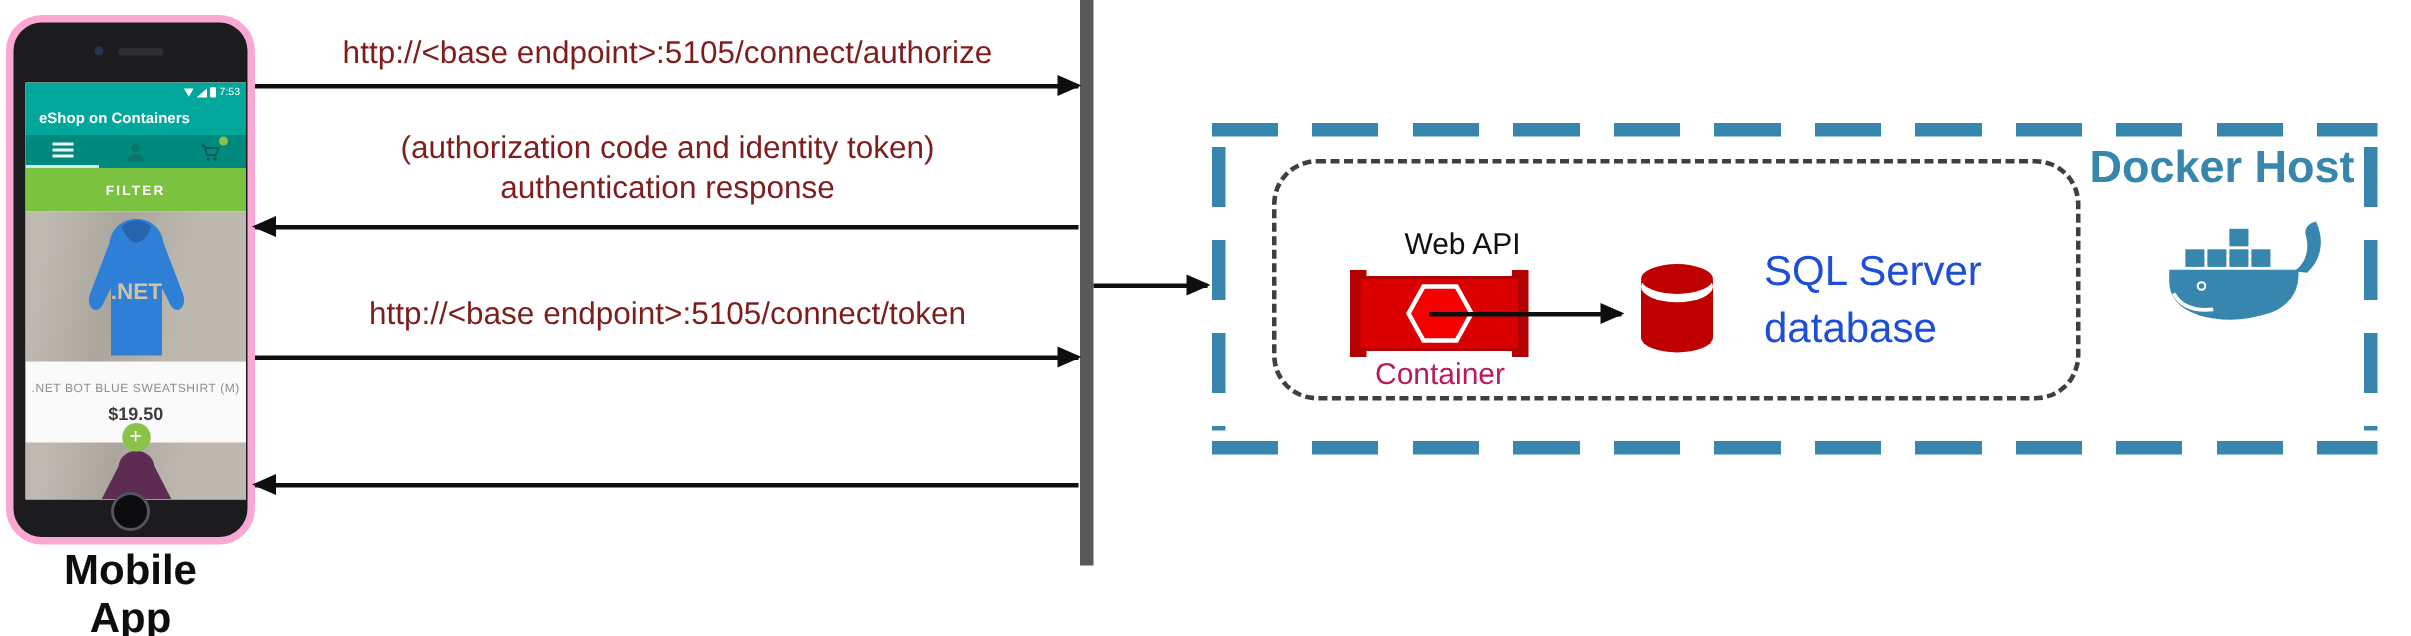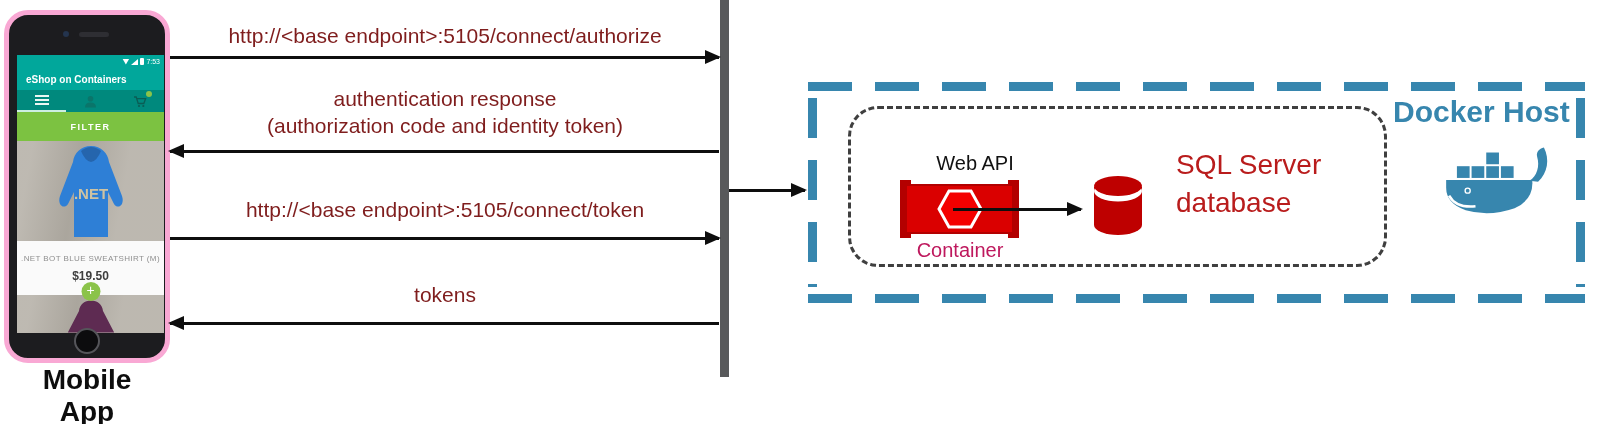--- a/index.html
+++ b/index.html
@@ -81,21 +81,21 @@
   .identity-title { position:absolute; left:878px; top:112px; font-size:27px; font-weight:bold;
                     color:#111; }
   .identity-sub { font-size:19px; font-weight:bold; color:#111; }
   .webapi-label { position:absolute; left:905px; top:152px; width:140px; text-align:center;
                   font-size:20px; color:#111; }
   .container-icon { position:absolute; left:897px; top:179px; }
   .container-label { position:absolute; left:890px; top:239px; width:140px; text-align:center;
                      font-size:20px; color:#be185d; }
   .ctr-arrow { position:absolute; left:953px; top:208px; width:128px; height:3px; background:#0e0e0e; }
   .db-icon { position:absolute; left:1090px; top:174px; }
-  .db-label { position:absolute; left:1176px; top:146px; font-size:28px; color:#b91c1c; line-height:38px; }
+  .db-label { position:absolute; left:1176px; top:162px; font-size:28px; color:#1d4ed8; line-height:38px; }
 </style>
 </head>
 <body>
 
 <div class="stage">
 
   <div class="phone">
     <div class="cam"></div>
     <div class="speaker"></div>
 
@@ -169,33 +169,32 @@
   <div class="mobile-label">Mobile App</div>
 
   <div class="lifeline"></div>
 
   <div class="msg-label" style="top:22px">http://&lt;base endpoint&gt;:5105/connect/authorize</div>
   <div class="msg-arrow" style="top:56px">
     <span class="head-r"></span>
   </div>
 
   <div class="msg-label" style="top:85px">
+    <div>(authorization code and identity token)</div>
     <div>authentication response</div>
-    <div>(authorization code and identity token)</div>
   </div>
   <div class="msg-arrow" style="top:150px">
     <span class="head-l"></span>
   </div>
 
   <div class="msg-label" style="top:196px">http://&lt;base endpoint&gt;:5105/connect/token</div>
   <div class="msg-arrow" style="top:237px">
     <span class="head-r"></span>
   </div>
 
-  <div class="msg-label" style="top:281px">tokens</div>
   <div class="msg-arrow" style="top:322px">
     <span class="head-l"></span>
   </div>
 
   <div class="connector">
     <span class="head-r"></span>
   </div>
 
   <div class="docker-box">
     <div class="dh-edge dh-top"></div>

